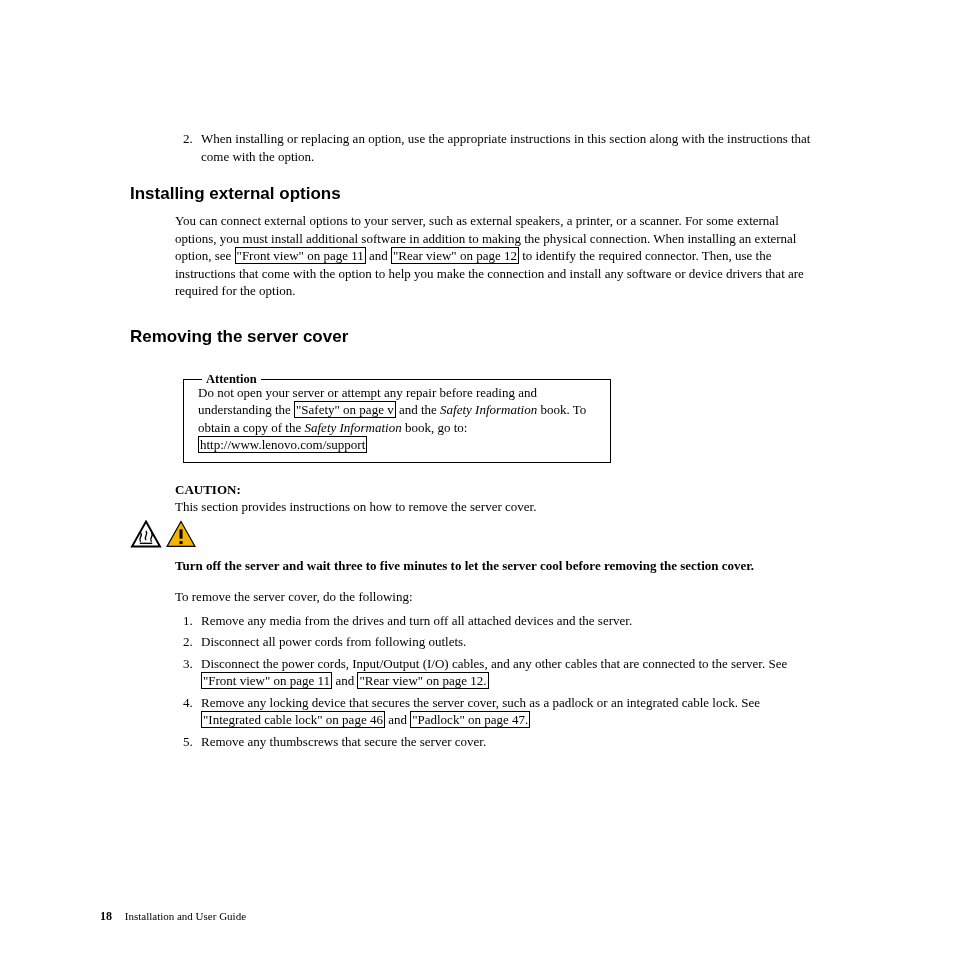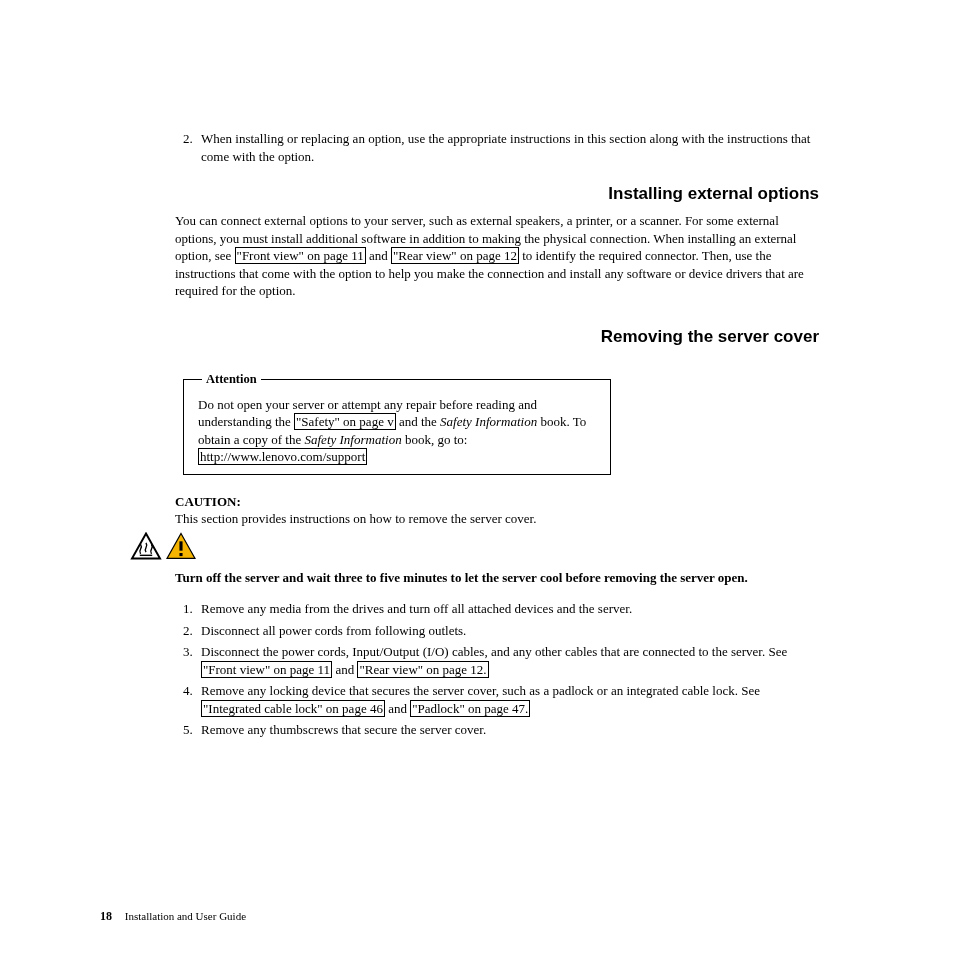--- a/index.html
+++ b/index.html
@@ -20,21 +20,20 @@
   .continuation-item {
     margin-left: 53px;
     display: flex;
     margin-bottom: 18px;
   }
   .h2 {
     font-family: Arial, Helvetica, sans-serif;
     font-weight: bold;
     font-size: 17px;
     margin: 10px 0 6px 0;
-    text-align: right;
   }
   .body-indent {
     margin-left: 45px;
   }
   .ol {
     margin: 6px 0 0 0;
     padding-left: 53px;
   }
   .ol li {
     list-style: none;
@@ -50,21 +49,21 @@
     color: #000;
     border: 1px solid #000;
     padding: 0 1px;
   }
   .italic {
     font-style: italic;
   }
   .attention-box {
     border: 1px solid #000;
     margin: 30px 0 14px 53px;
-    padding: 16px 12px 8px 14px;
+    padding: 4px 12px 8px 14px;
     position: relative;
     width: 400px;
   }
   .attention-label {
     position: absolute;
     top: -9px;
     left: 18px;
     background: #fff;
     padding: 0 4px;
     font-weight: bold;
@@ -138,22 +137,23 @@
       <path d="M27 16 q2 3 0 6 q-2 3 0 6" fill="none" stroke="#000" stroke-width="1.8"></path>
       <line x1="12" y1="30" x2="28" y2="30" stroke="#000" stroke-width="1.8"></line>
     </svg>
     <svg class="hazard" viewBox="0 0 40 36">
       <polygon points="20,2 38,34 2,34" fill="#f5b400" stroke="#000" stroke-width="1.5"></polygon>
       <rect x="18" y="12" width="4" height="12" fill="#000"></rect>
       <rect x="18" y="27" width="4" height="4" fill="#000"></rect>
     </svg>
   </div>
 
-  <div class="body-indent caution-text after-icons">Turn off the server and wait three to five minutes to let the server cool before removing the server open.</div>
+  <div class="body-indent caution-text after-icons">Turn off the server and wait three to five minutes to let the server cool before removing the section cover.</div>
 
+  <div class="body-indent">To remove the server cover, do the following:</div>
 
   <ol class="ol">
     <li>
       <span class="num">1.</span>
       <span>Remove any media from the drives and turn off all attached devices and the server.</span>
     </li>
     <li>
       <span class="num">2.</span>
       <span>Disconnect all power cords from following outlets.</span>
     </li>

